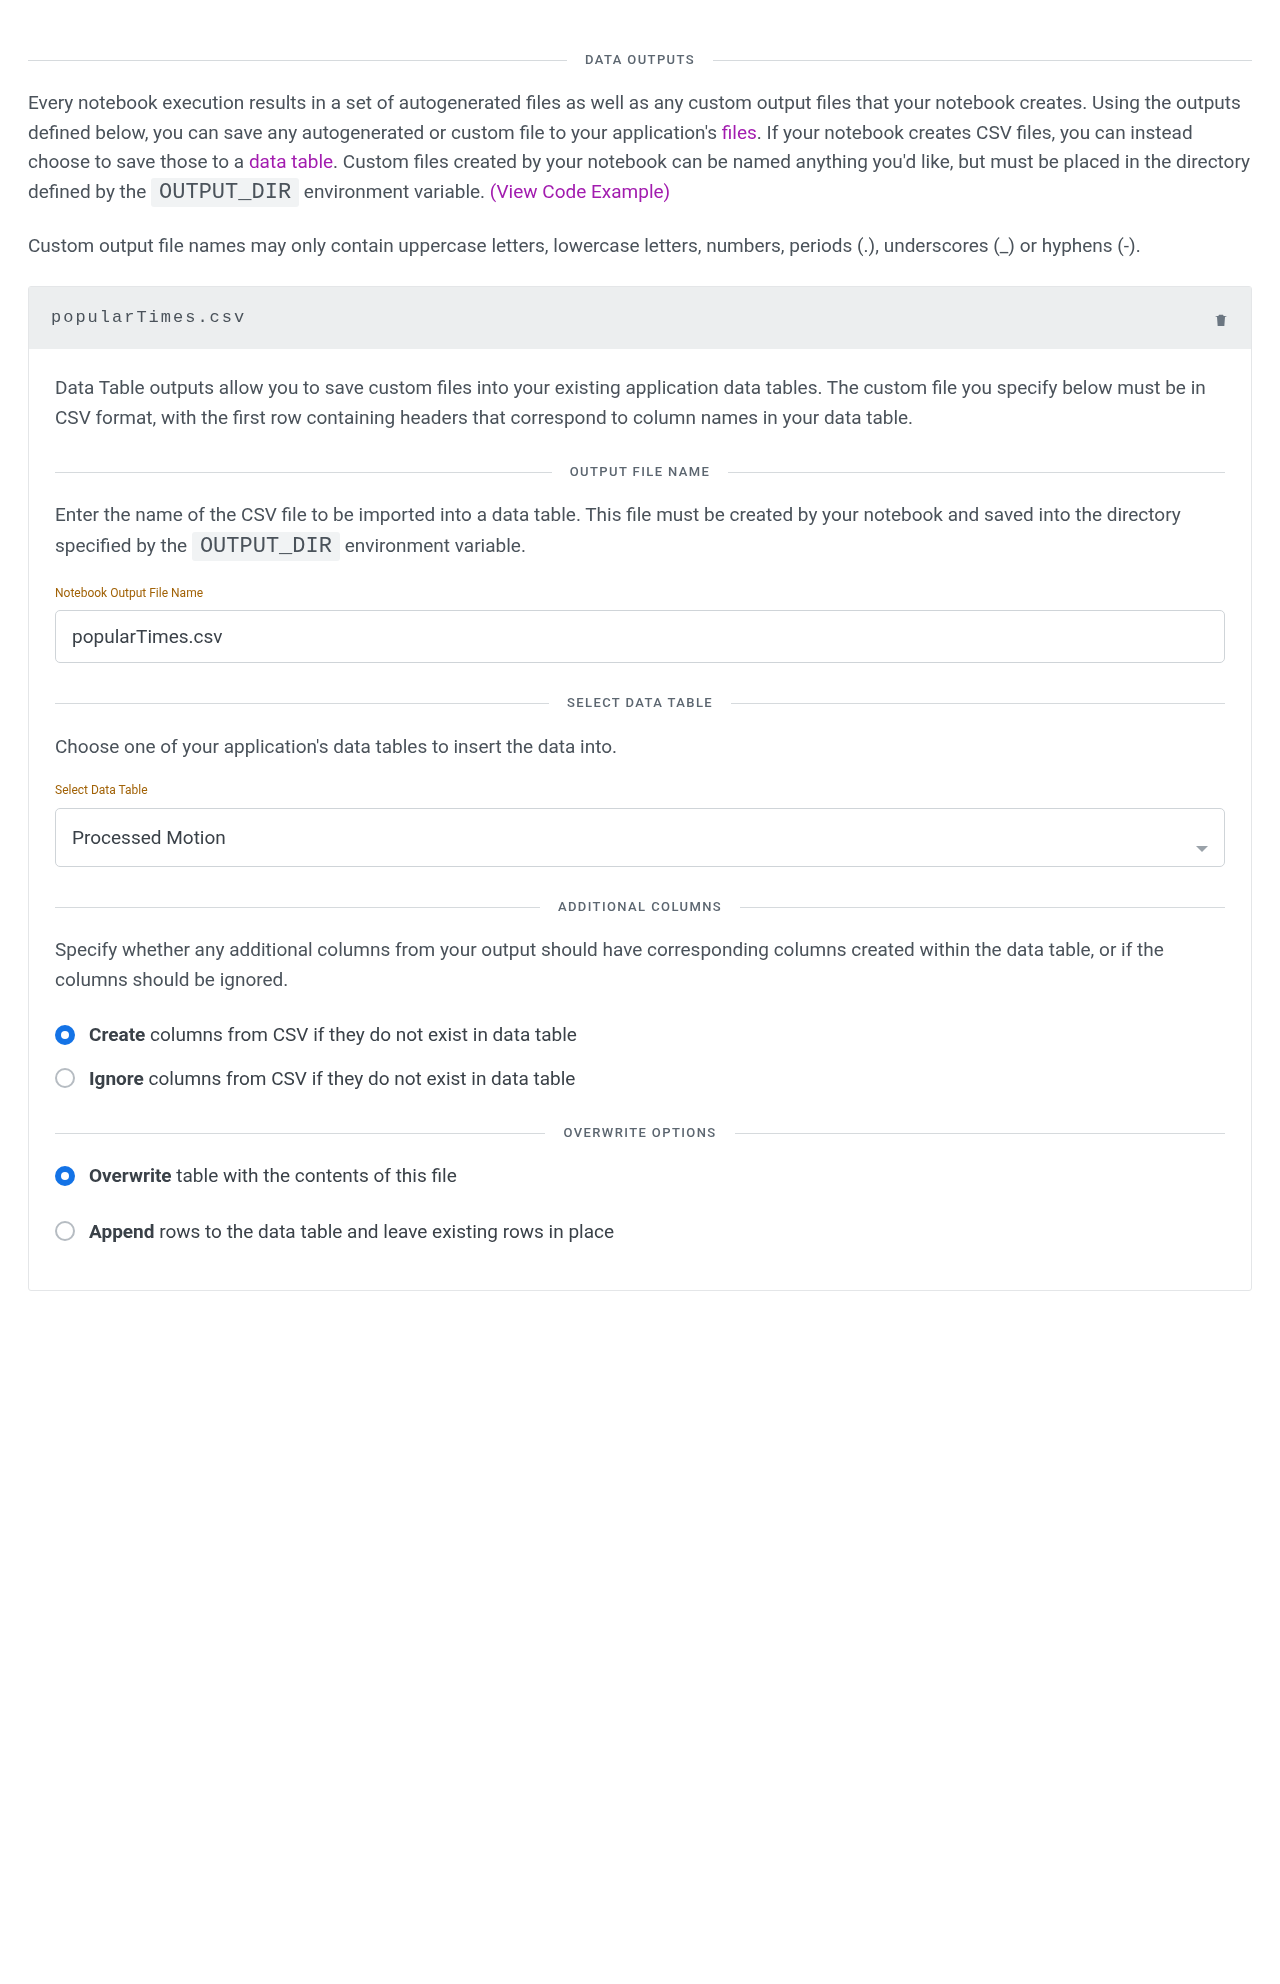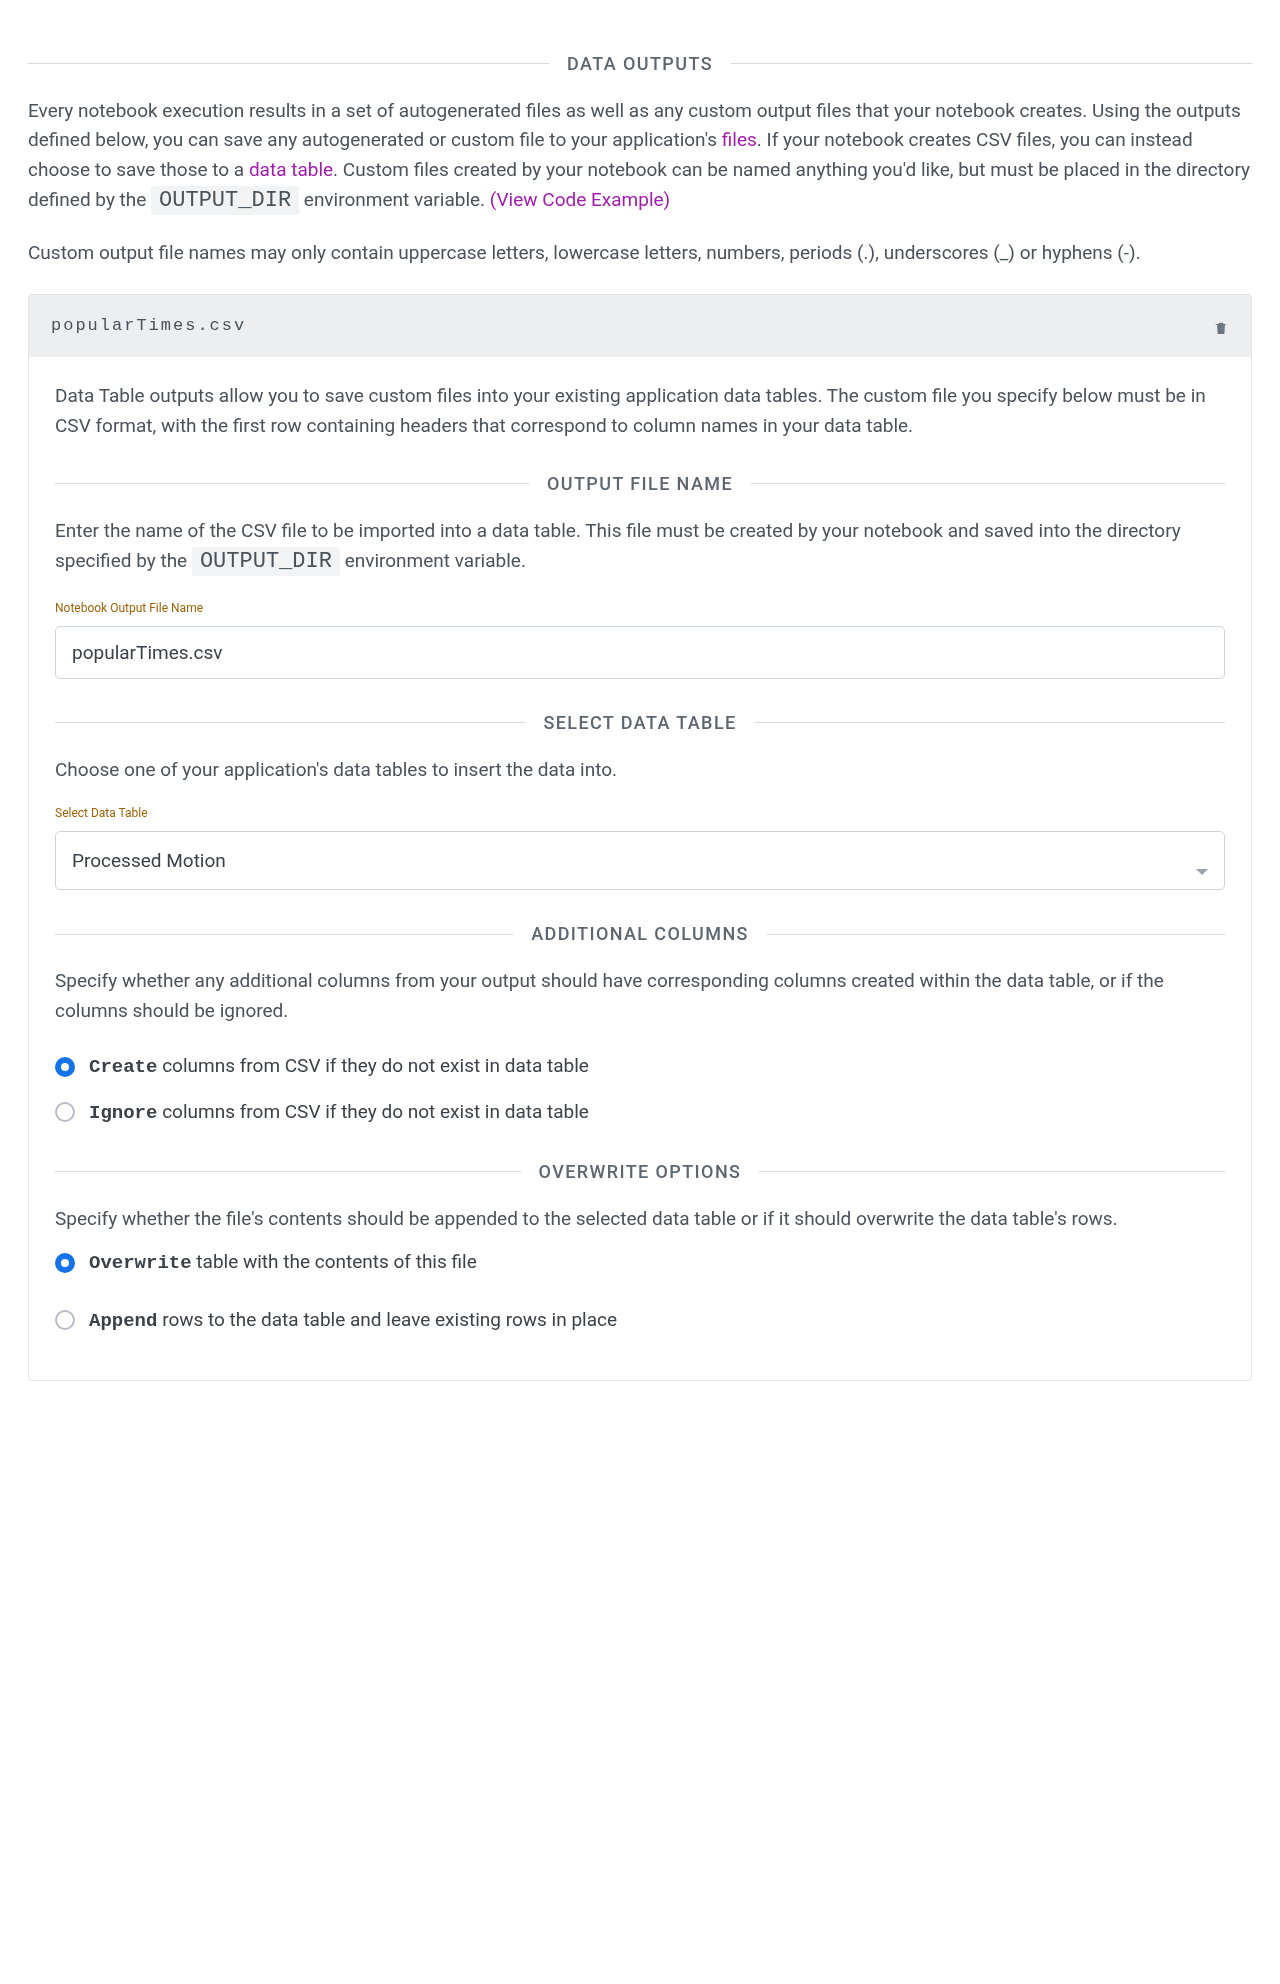--- a/index.html
+++ b/index.html
@@ -19,21 +19,21 @@
   }
   .section-divider::before,
   .section-divider::after {
     content: "";
     flex: 1;
     height: 1px;
     background: #d6dadd;
   }
   .section-divider .label {
     padding: 0 18px;
-    font-size: 18px;
+    font-size: 13px;
     letter-spacing: 1.4px;
     color: #5c6670;
     font-weight: 500;
   }
   .intro-text {
     color: #4a525a;
     font-size: 19px;
     margin-bottom: 20px;
   }
   .intro-text a { color: #a21caf; text-decoration: none; }
@@ -125,21 +125,21 @@
   }
   .radio.selected::after {
     content: "";
     position: absolute;
     top: 4px; left: 4px;
     width: 8px; height: 8px;
     background: #fff;
     border-radius: 50%;
   }
   .radio-label { font-size: 19px; color: #3a4148; }
-  .radio-label strong { font-weight: 700; font-family: Liberation Mono, monospace; }
+  .radio-label strong { font-weight: 700; }
   .spacer-top { margin-top: 30px; text-align: center; }
 </style>
 </head>
 <body>
 
 <div class="section-divider">
   <span class="label">DATA OUTPUTS</span>
 </div>
 
 <p class="intro-text">
@@ -193,21 +193,20 @@
     </div>
     <div class="radio-row">
       <span class="radio"></span>
       <span class="radio-label"><strong>Ignore</strong><span> columns from CSV if they do not exist in data table</span></span>
     </div>
 
     
     <div class="section-divider spacer-top">
       <span class="label">OVERWRITE OPTIONS</span>
     </div>
-    <p class="desc">Specify whether the file's contents should be appended to the selected data table or if it should overwrite the data table's rows.</p>
 
     <div class="radio-row">
       <span class="radio selected"></span>
       <span class="radio-label"><strong>Overwrite</strong><span> table with the contents of this file</span></span>
     </div>
     <div class="radio-row" style="margin-top:26px;">
       <span class="radio"></span>
       <span class="radio-label"><strong>Append</strong><span> rows to the data table and leave existing rows in place</span></span>
     </div>
 

